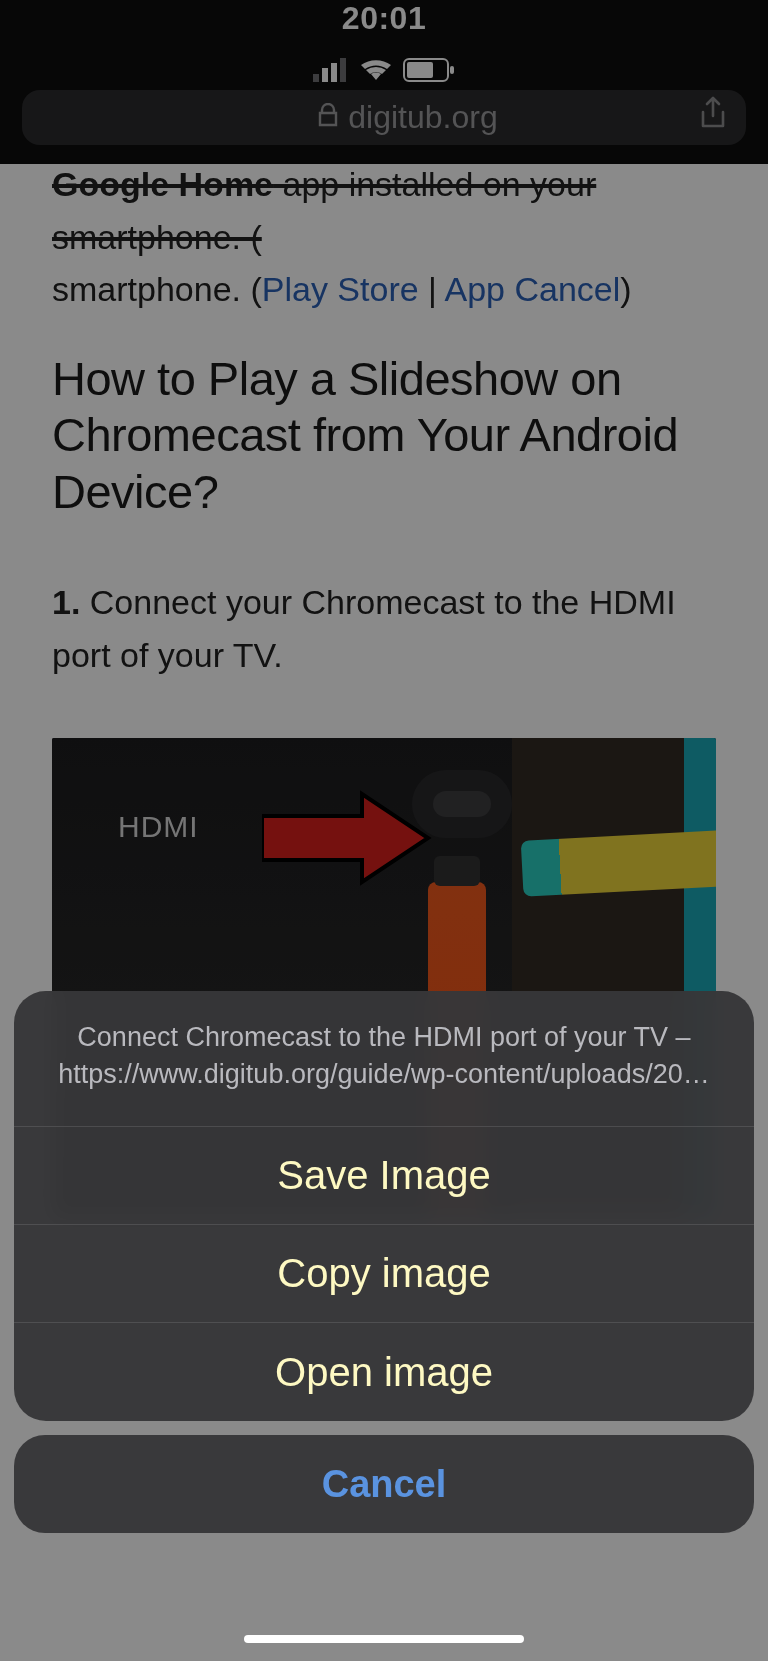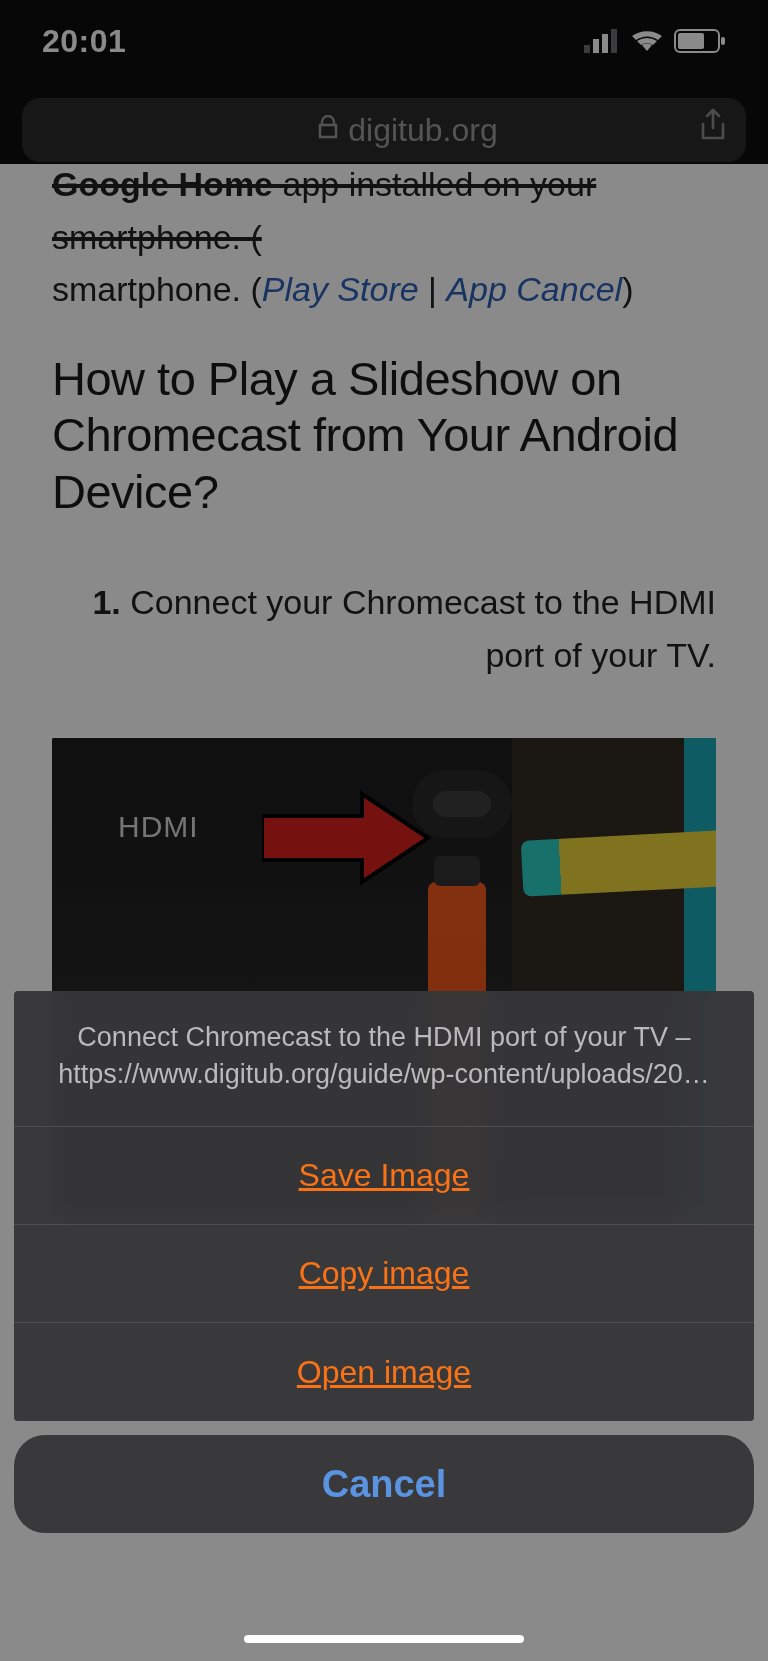--- a/index.html
+++ b/index.html
@@ -1,51 +1,51 @@
 <!DOCTYPE html>
 <html><head>
 <meta charset="utf-8">
 <style>
   html,body{margin:0;padding:0;width:768px;height:1661px;overflow:hidden;background:#fff;font-family:-apple-system,Helvetica Neue,Arial,sans-serif;-webkit-font-smoothing:antialiased;}
   *{box-sizing:border-box;}
   .screen{position:relative;width:768px;height:1661px;background:#fff;}
   
   .top-chrome{position:absolute;top:0;left:0;width:100%;height:164px;background:#0e0e0e;}
-  .status-bar{position:relative;height:82px;display:flex;align-items:center;justify-content:space-between;padding:0 42px;color:#fff;font-weight:600;font-size:32px;letter-spacing:0.5px;}
+  .status-bar{position:relative;height:82px;display:flex;align-items:center;justify-content:space-between;padding:0 42px;color:#fff;font-weight:600;font-size:32px;letter-spacing:0.5px;flex-direction:column;}
   .status-icons{display:flex;align-items:center;gap:10px;}
-  .addr-row{position:relative;height:64px;margin:16px 22px;background:#2c2c2e;border-radius:18px;display:flex;align-items:center;justify-content:center;color:#9b9b9e;font-size:32px;padding-left:48px;}
+  .addr-row{position:relative;height:55px;margin:8px 22px;background:#2c2c2e;border-radius:18px;display:flex;align-items:center;justify-content:center;color:#9b9b9e;font-size:32px;padding-left:48px;}
   .addr-row .lock{margin-right:10px;font-size:24px;}
   .share{position:absolute;right:18px;top:50%;transform:translateY(-50%);color:#8c8c8f;}
   
   .page{position:absolute;top:164px;left:0;right:0;bottom:0;background:#fff;padding:0 52px;color:#222;}
   .partial{font-size:34px;line-height:1.55;color:#222;margin-top:-6px;}
-  .partial .link{color:#2c60b5;text-decoration:none;font-style:italic;}
+  .partial .link{color:#2c60b5;text-decoration:none;}
   h2.heading{font-size:47px;font-weight:400;line-height:1.2;letter-spacing:-0.5px;margin:35px 0 56px 0;color:#1a1a1a;}
-  .step{font-size:34px;line-height:1.55;color:#222;text-align:right;}
+  .step{font-size:34px;line-height:1.55;color:#222;}
   .step .num{font-weight:700;}
   .img-wrap{margin-top:56px;}
   .tv-img{position:relative;width:100%;height:480px;border-radius:2px;overflow:hidden;background:#111;}
   .tv-img .panel{position:absolute;left:0;top:0;width:460px;height:100%;background:linear-gradient(180deg,#1d1d1f 0%,#262626 60%,#141414 100%);}
   .tv-img .hdmi-label{position:absolute;left:66px;top:72px;color:#d8d8d8;font-size:30px;font-family:Arial,sans-serif;letter-spacing:1px;}
   .tv-img .chromecast{position:absolute;left:360px;top:32px;width:100px;height:68px;background:#2a2a2c;border-radius:34px;}
   .tv-img .chromecast::after{content:"";position:absolute;left:50%;top:50%;transform:translate(-50%,-50%);width:58px;height:26px;background:#3d3d3f;border-radius:14px;}
   .tv-img .orange-cable{position:absolute;left:376px;top:144px;width:58px;height:340px;background:linear-gradient(180deg,#f05a1e,#ef4f12);border-radius:8px 8px 16px 16px;}
   .tv-img .orange-cable::before{content:"";position:absolute;top:-26px;left:6px;width:46px;height:30px;background:#333;border-radius:6px;}
   .tv-img .yellow-cable{position:absolute;left:470px;top:96px;width:260px;height:56px;background:linear-gradient(90deg,#2ccfc2 0 38px,#ecd43a 38px 100%);border-radius:8px;transform:rotate(-3deg);}
   .tv-img .right-strip{position:absolute;right:0;top:0;width:32px;height:100%;background:#1aa8b8;}
   .tv-img .back{position:absolute;right:32px;top:0;bottom:0;width:280px;background:#332b24;}
   
   .arrow{position:absolute;left:210px;top:50px;}
   
   .dim{position:absolute;inset:0;background:rgba(0,0,0,0.46);}
   
   .sheet-wrap{position:absolute;left:14px;right:14px;bottom:128px;}
-  .sheet{background:rgba(55,55,57,0.97);border-radius:4px;overflow:hidden;backdrop-filter:blur(10px);}
+  .sheet{background:rgba(55,55,57,0.97);border-radius:32px;overflow:hidden;backdrop-filter:blur(10px);}
   .sheet-title{padding:28px 40px 34px;text-align:center;color:#b9b9be;font-size:27px;line-height:1.35;border-bottom:1px solid rgba(120,120,124,0.35);}
-  .sheet-item{height:98px;display:flex;align-items:center;justify-content:center;color:#f97316;font-size:32px;border-bottom:1px solid rgba(120,120,124,0.35);text-decoration:underline;}
+  .sheet-item{height:98px;display:flex;align-items:center;justify-content:center;color:#fef9c3;font-size:40px;border-bottom:1px solid rgba(120,120,124,0.35);}
   .sheet-item:last-child{border-bottom:none;}
   .hi-box{position:relative;}
   .hi-box::after{content:"";position:absolute;left:60px;right:60px;top:4px;bottom:4px;border:4px solid #e52828;pointer-events:none;}
   .cancel{margin-top:14px;background:rgba(55,55,57,0.97);border-radius:31px;height:98px;display:flex;align-items:center;justify-content:center;color:#5a93e0;font-size:38px;font-weight:600;}
   .home-ind{position:absolute;left:50%;bottom:18px;transform:translateX(-50%);width:280px;height:8px;border-radius:4px;background:#fff;}
 </style>
 </head>
 <body>
 
 <div class="screen">

